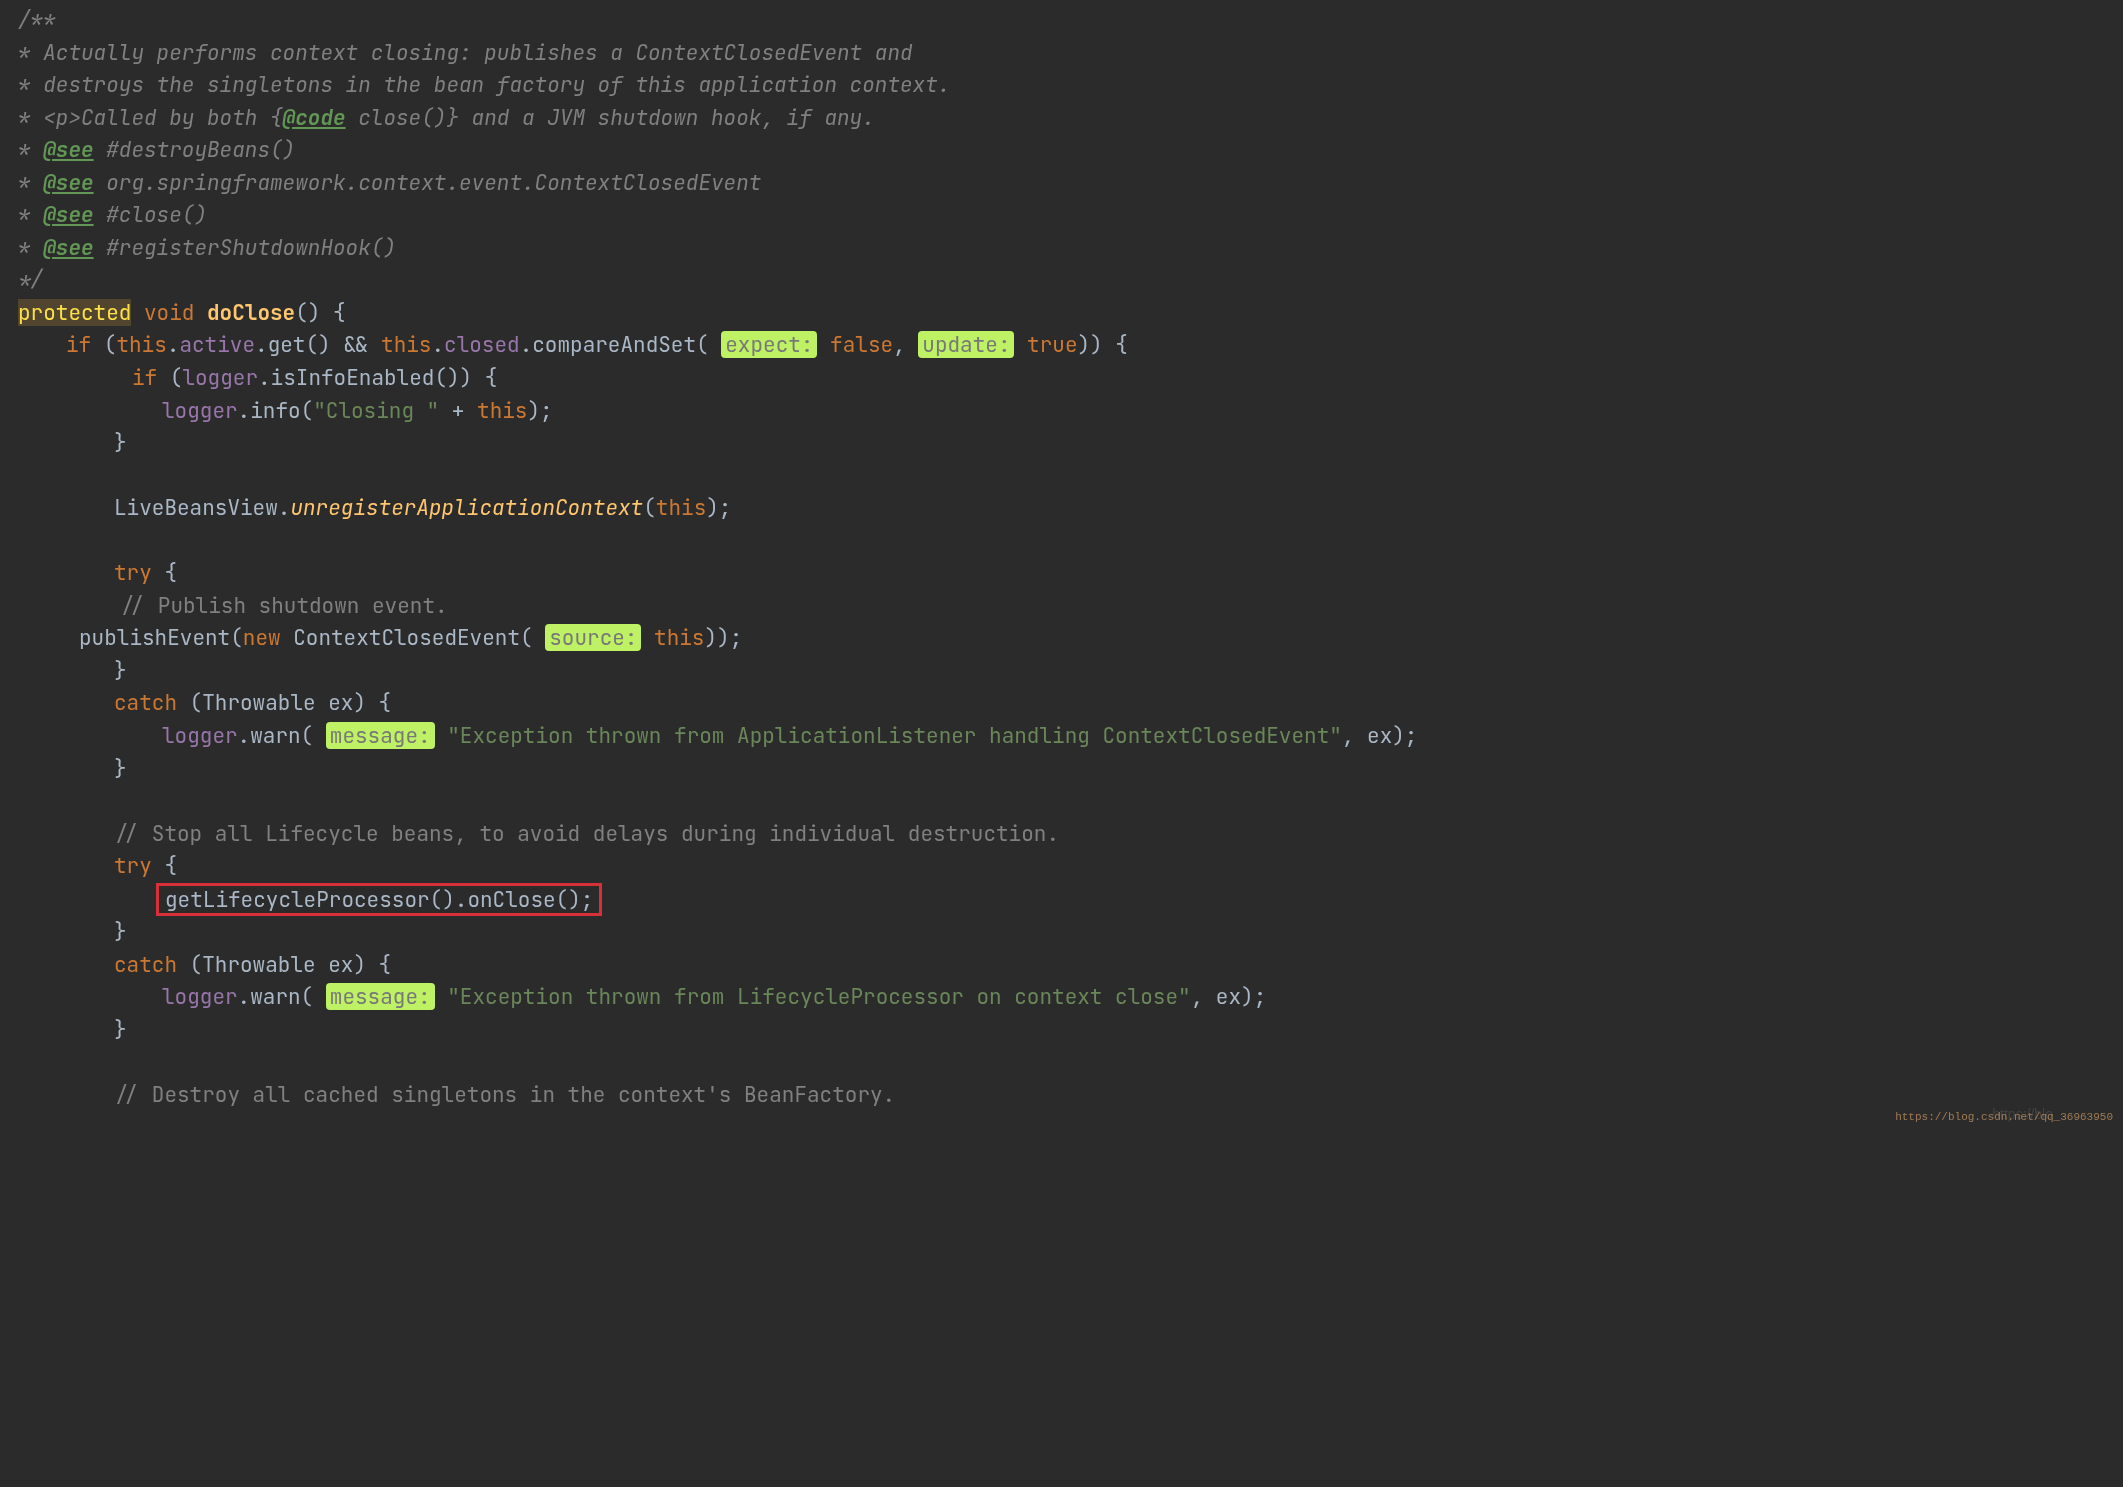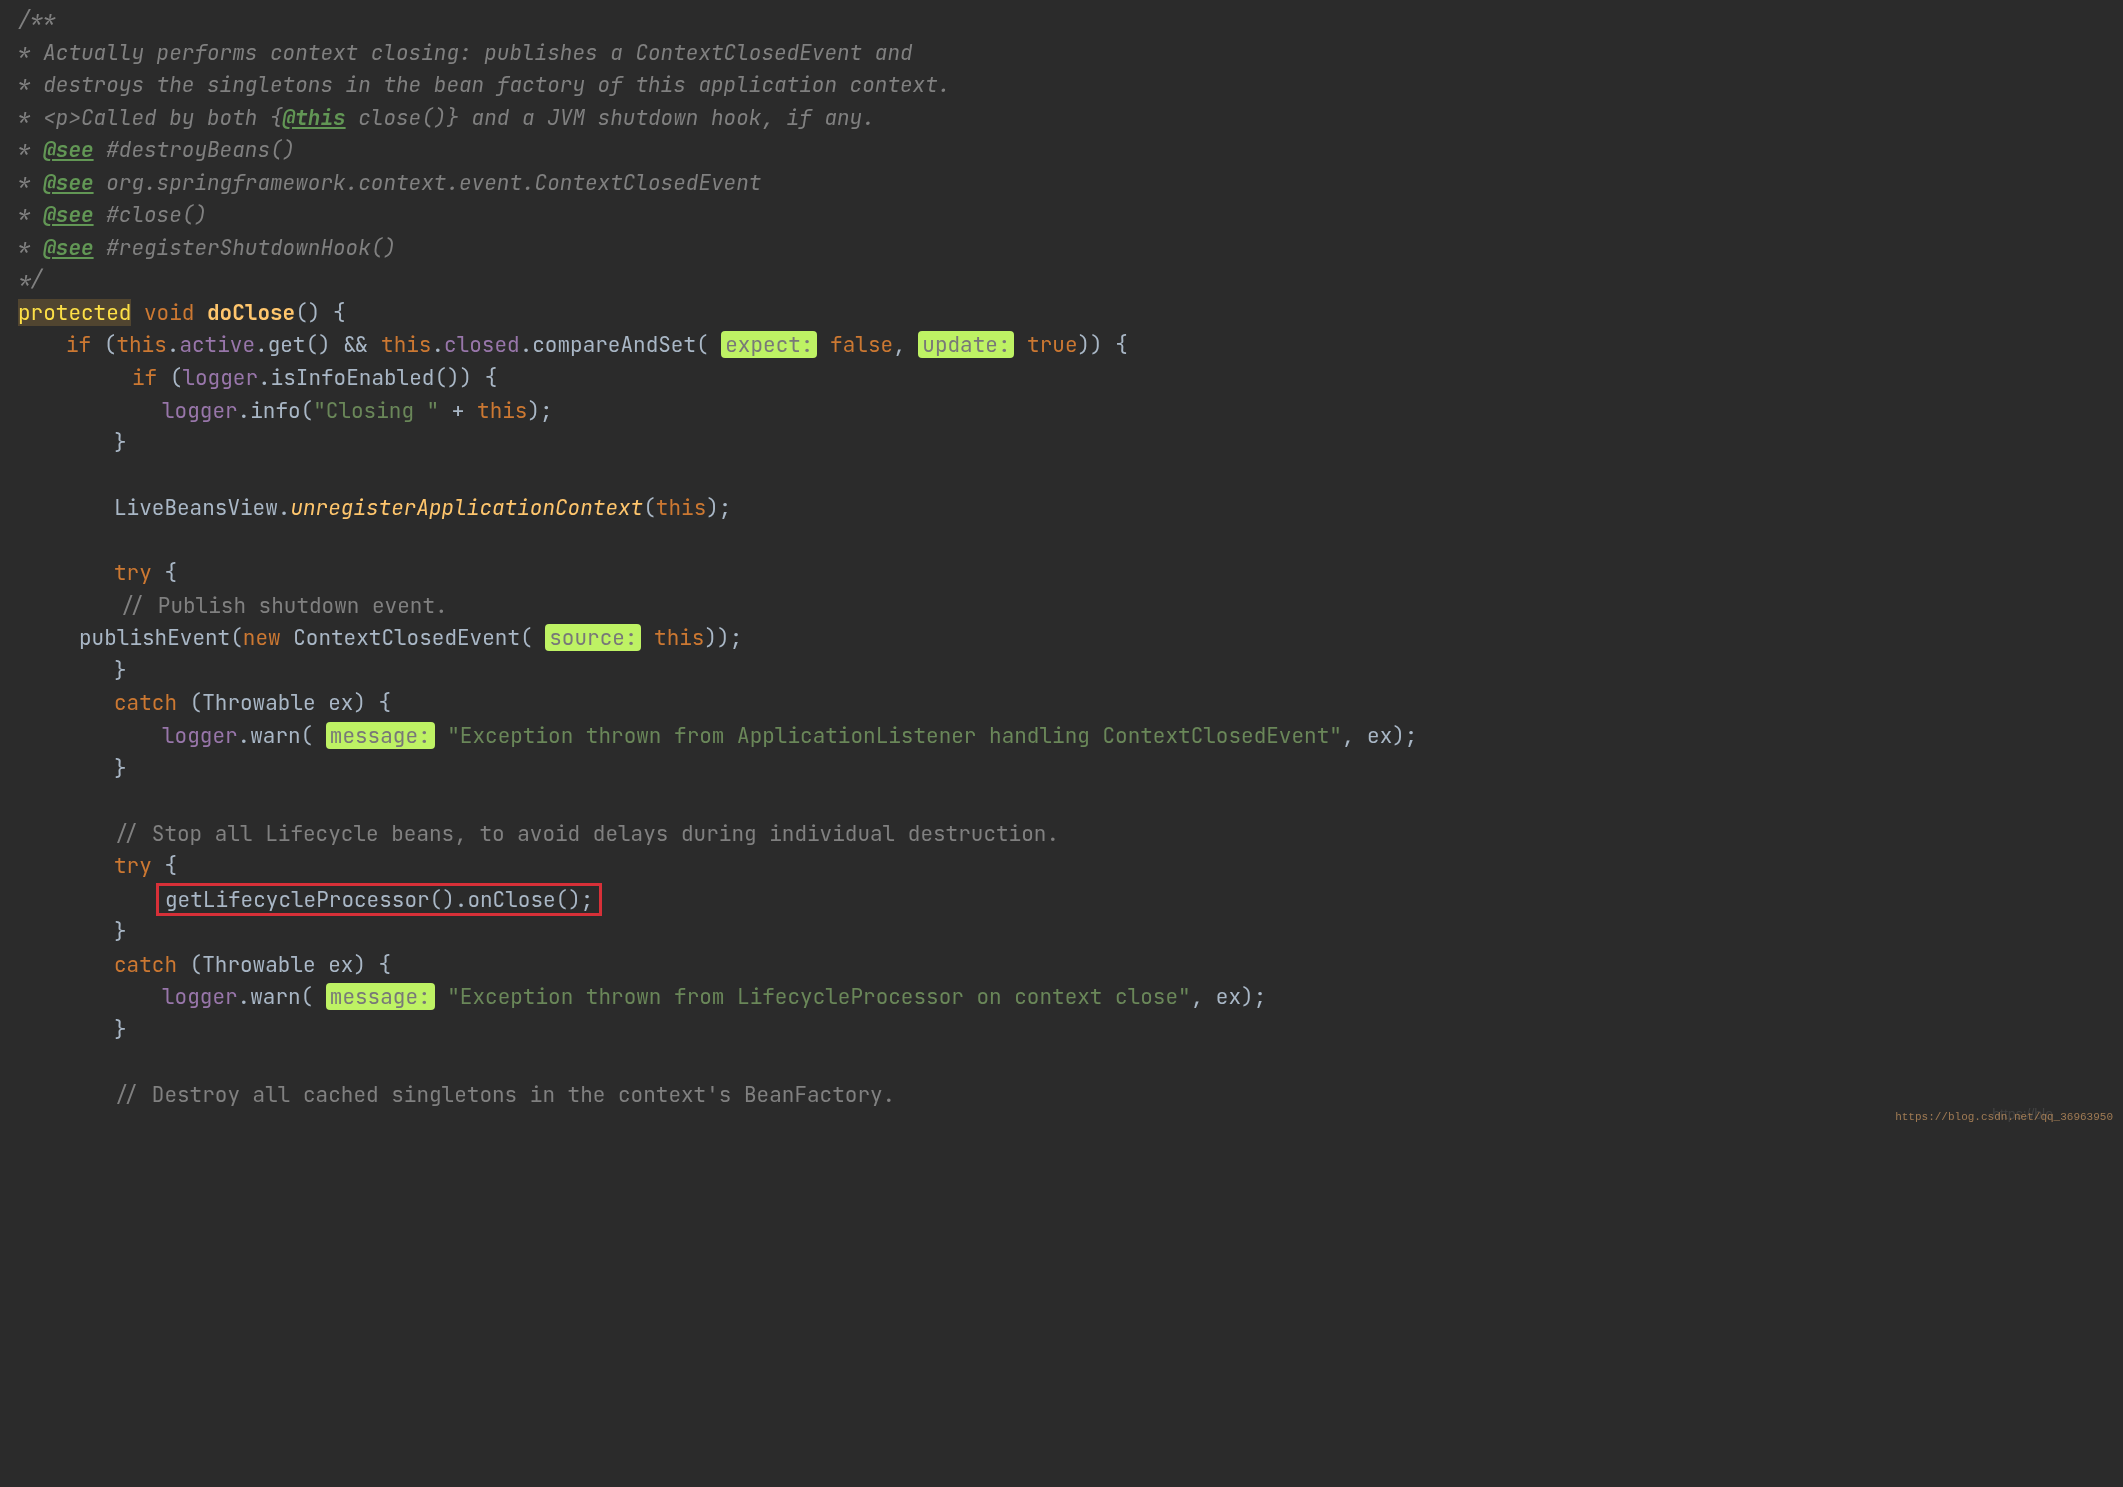--- a/index.html
+++ b/index.html
@@ -64,21 +64,21 @@
   }
 </style>
 </head>
 <body>
 
 <div class="editor">
 
   <div class="line"><span class="c-doc">/**</span></div>
   <div class="line"><span class="c-doc"> * </span><span class="c-doc">Actually performs context closing: publishes a ContextClosedEvent and</span></div>
   <div class="line"><span class="c-doc"> * </span><span class="c-doc">destroys the singletons in the bean factory of this application context.</span></div>
-  <div class="line"><span class="c-doc"> * </span><span class="c-doc">&lt;p&gt;Called by both {</span><span class="c-doctag">@this</span><span class="c-doc"> close()} and a JVM shutdown hook, if any.</span></div>
+  <div class="line"><span class="c-doc"> * </span><span class="c-doc">&lt;p&gt;Called by both {</span><span class="c-doctag">@code</span><span class="c-doc"> close()} and a JVM shutdown hook, if any.</span></div>
   <div class="line"><span class="c-doc"> * </span><span class="c-doctag">@see</span><span class="c-doc"> #destroyBeans()</span></div>
   <div class="line"><span class="c-doc"> * </span><span class="c-doctag">@see</span><span class="c-doc"> org.springframework.context.event.ContextClosedEvent</span></div>
   <div class="line"><span class="c-doc"> * </span><span class="c-doctag">@see</span><span class="c-doc"> #close()</span></div>
   <div class="line"><span class="c-doc"> * </span><span class="c-doctag">@see</span><span class="c-doc"> #registerShutdownHook()</span></div>
   <div class="line"><span class="c-doc"> */</span></div>
 
   <div class="line">
     <span class="c-kw-hl">protected</span><span class="c-keyword"> void </span><span class="c-methodDec">doClose</span><span class="c-brace">() {</span>
   </div>
 

